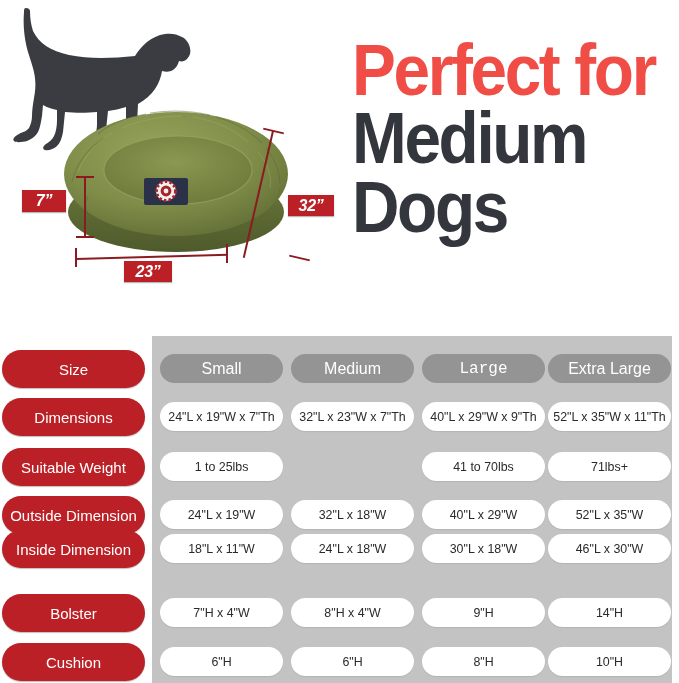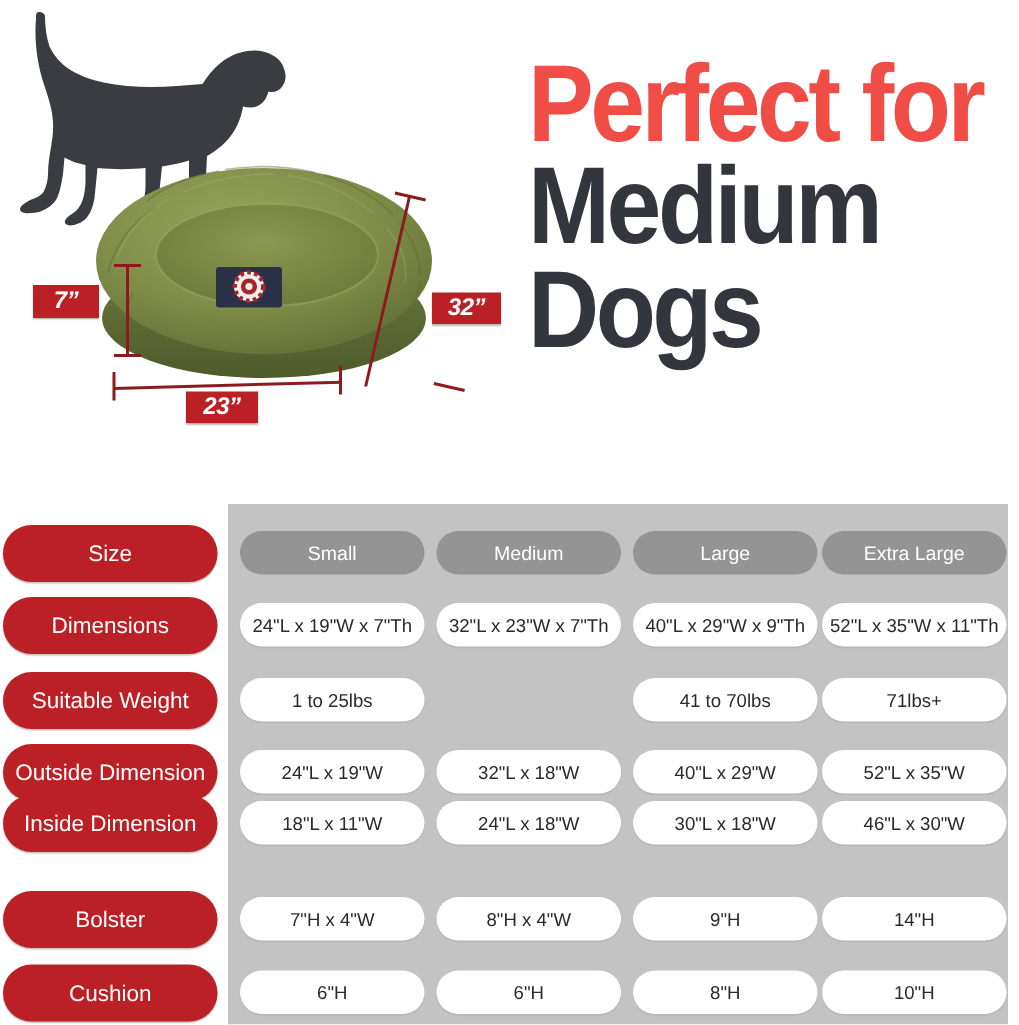--- a/index.html
+++ b/index.html
@@ -73,21 +73,21 @@
     display:flex;align-items:center;justify-content:center;
     box-shadow:0 1px 1px rgba(0,0,0,.25);
   }
   .cell{
     position:absolute;height:29px;border-radius:15px;
     display:flex;align-items:center;justify-content:center;
     font-size:12.4px;color:#2a2a2a;background:#ffffff;
     box-shadow:0 1px 1px rgba(0,0,0,.08);
     white-space:nowrap;
   }
-  .hdr-cell{background:#949494;color:#ffffff;font-size:13px;box-shadow:none;}
+  .hdr-cell{background:#949494;color:#ffffff;font-size:16px;box-shadow:none;}
   .c0{left:160px;width:123px;}
   .c1{left:291px;width:123px;}
   .c2{left:422px;width:123px;}
   .c3{left:548px;width:123px;}
 </style>
 </head>
 <body>
 
 <div id="hero">
 
@@ -191,21 +191,21 @@
   </div>
 </div>
 
 <div id="spec-table">
   <div id="table-panel"></div>
   <div id="rows-host">
       <div class="row" style="top: 12px;">
         <div class="rowlabel" style="top: 2px;">Size</div>
         <div class="cell c0 hdr-cell" style="top: 6px;">Small</div>
         <div class="cell c1 hdr-cell" style="top: 6px;">Medium</div>
-        <div class="cell c2 hdr-cell" style="top: 6px;">Large</div>
+        <div class="cell c2 hdr-cell" style="top: 6px; font-family: Liberation Mono, monospace;">Large</div>
         <div class="cell c3 hdr-cell" style="top: 6px;">Extra Large</div>
       </div>
       <div class="row" style="top: 60px;">
         <div class="rowlabel" style="top: 2px;">Dimensions</div>
         <div class="cell c0" style="top: 6px;">24"L x 19"W x 7"Th</div>
         <div class="cell c1" style="top: 6px;">32"L x 23"W x 7"Th</div>
         <div class="cell c2" style="top: 6px;">40"L x 29"W x 9"Th</div>
         <div class="cell c3" style="top: 6px;">52"L x 35"W x 11"Th</div>
       </div>
       <div class="row" style="top: 110px;">

